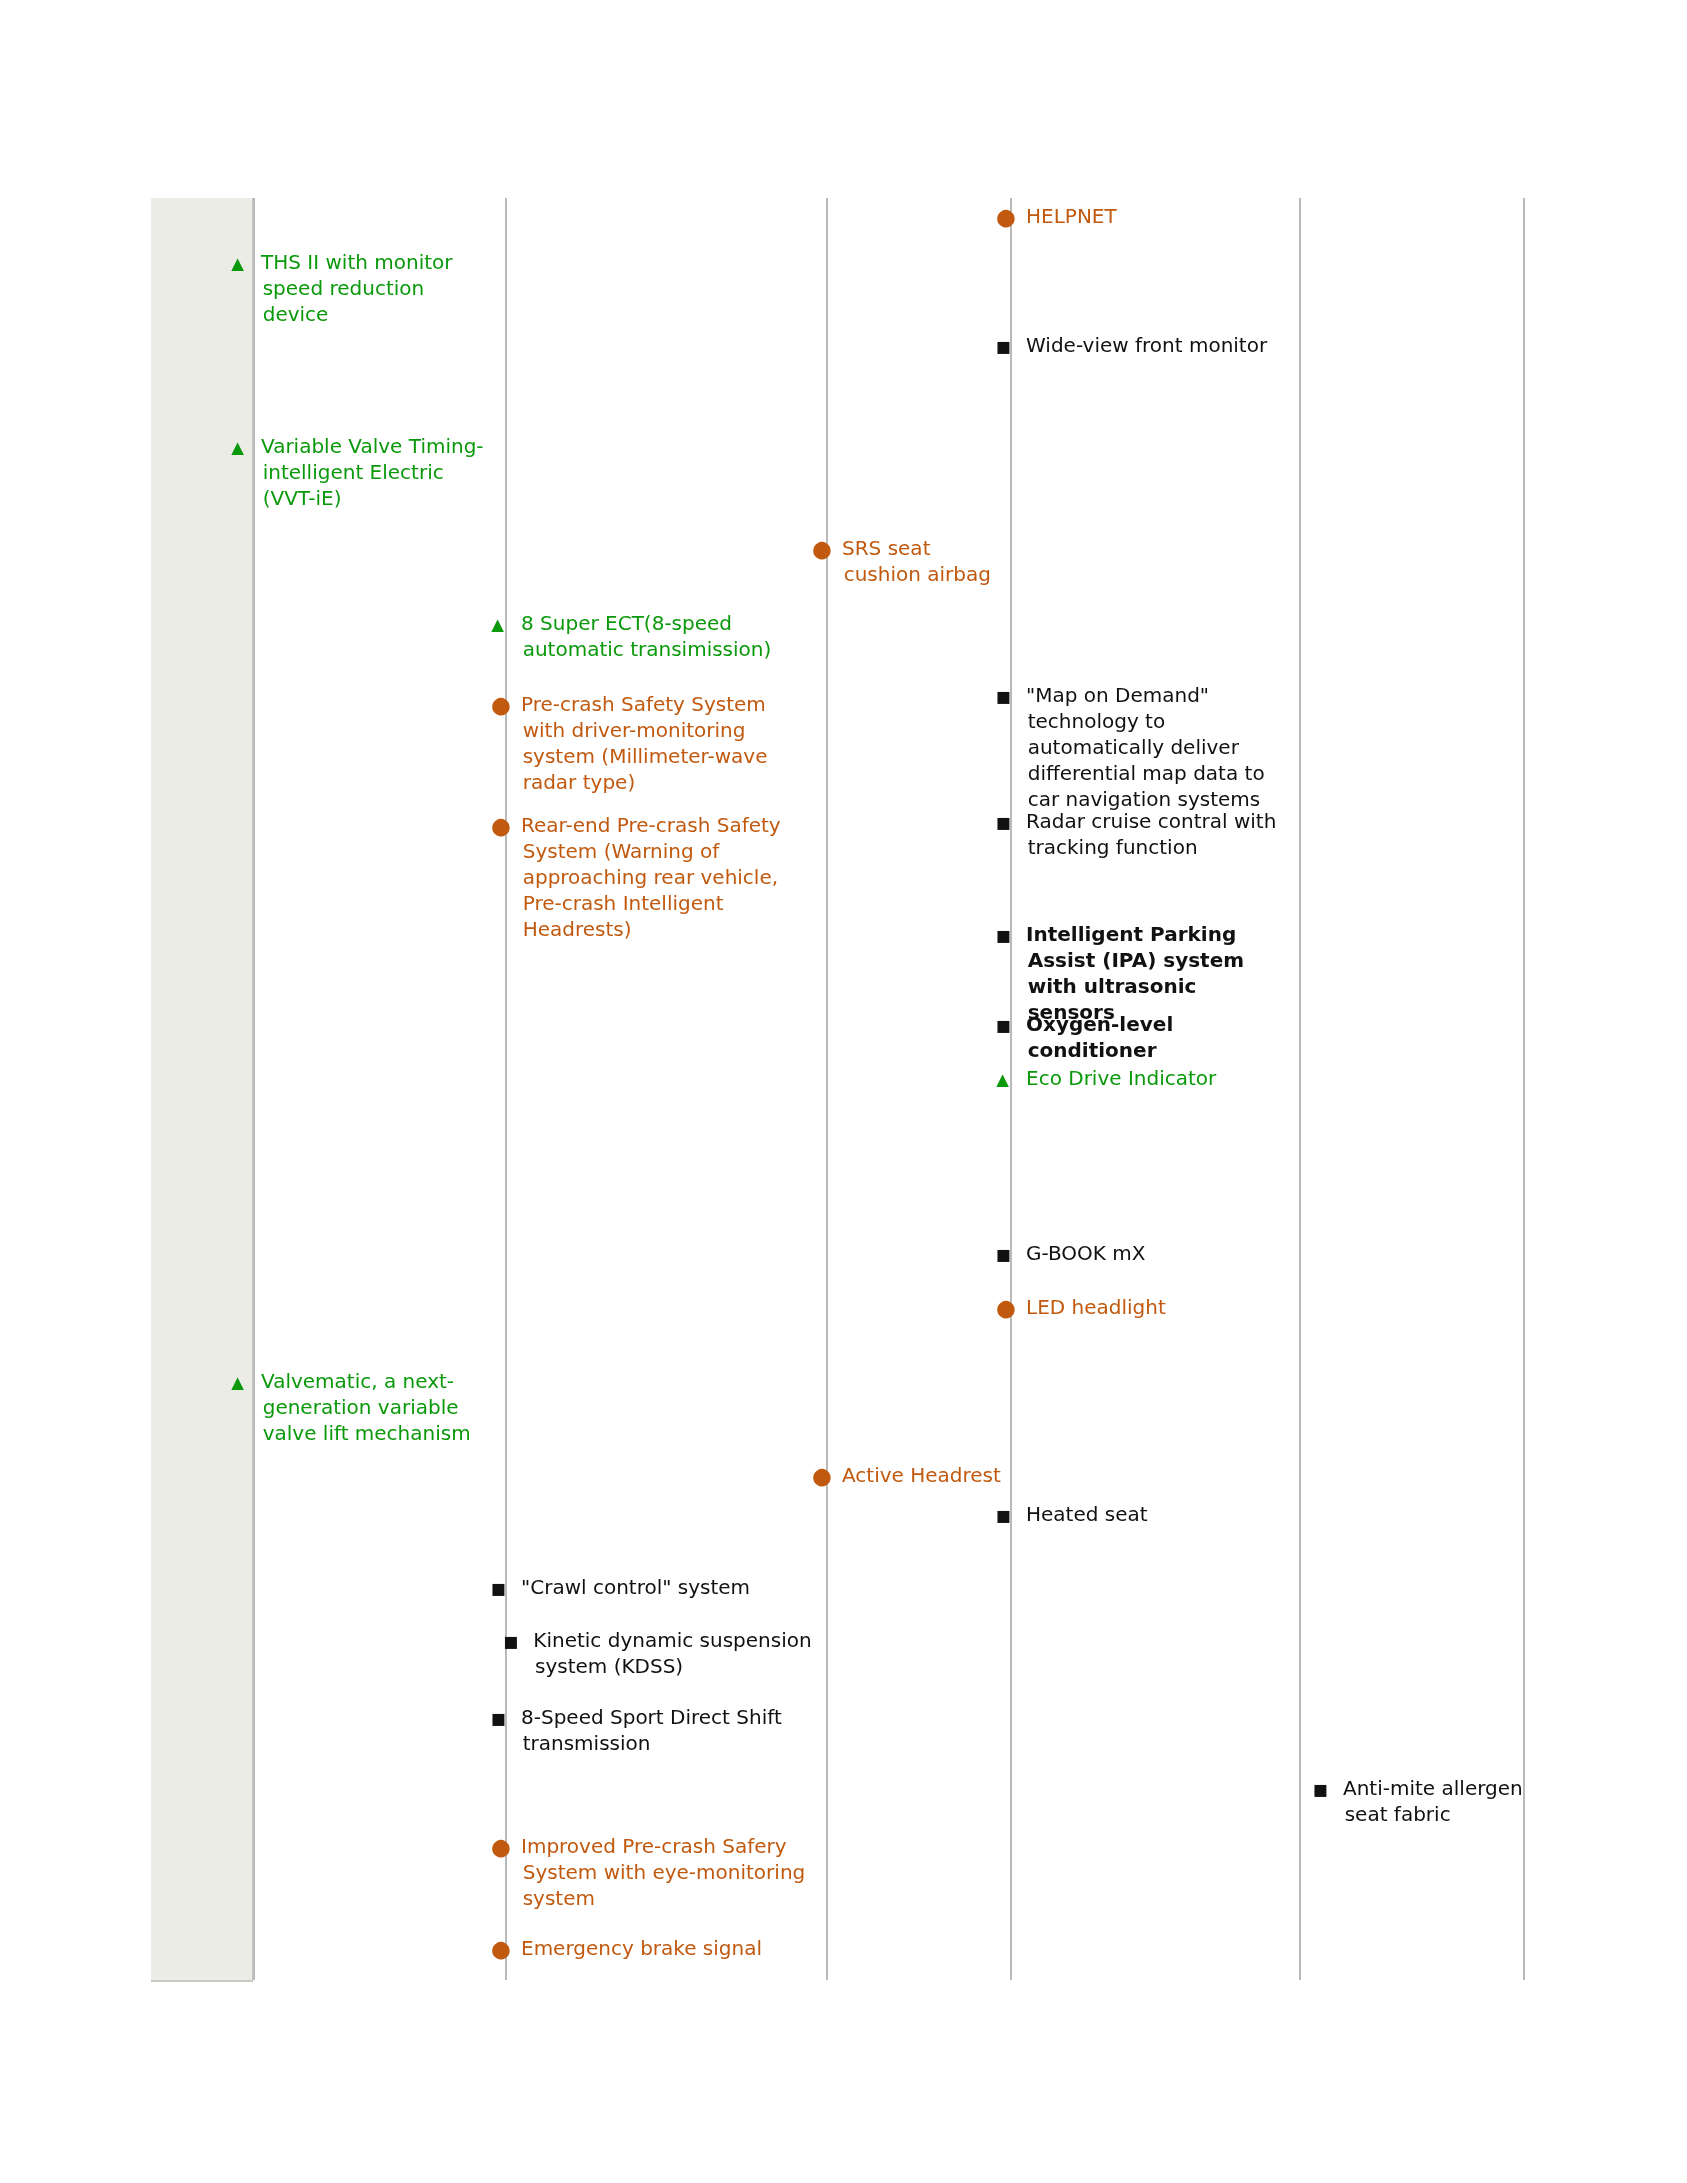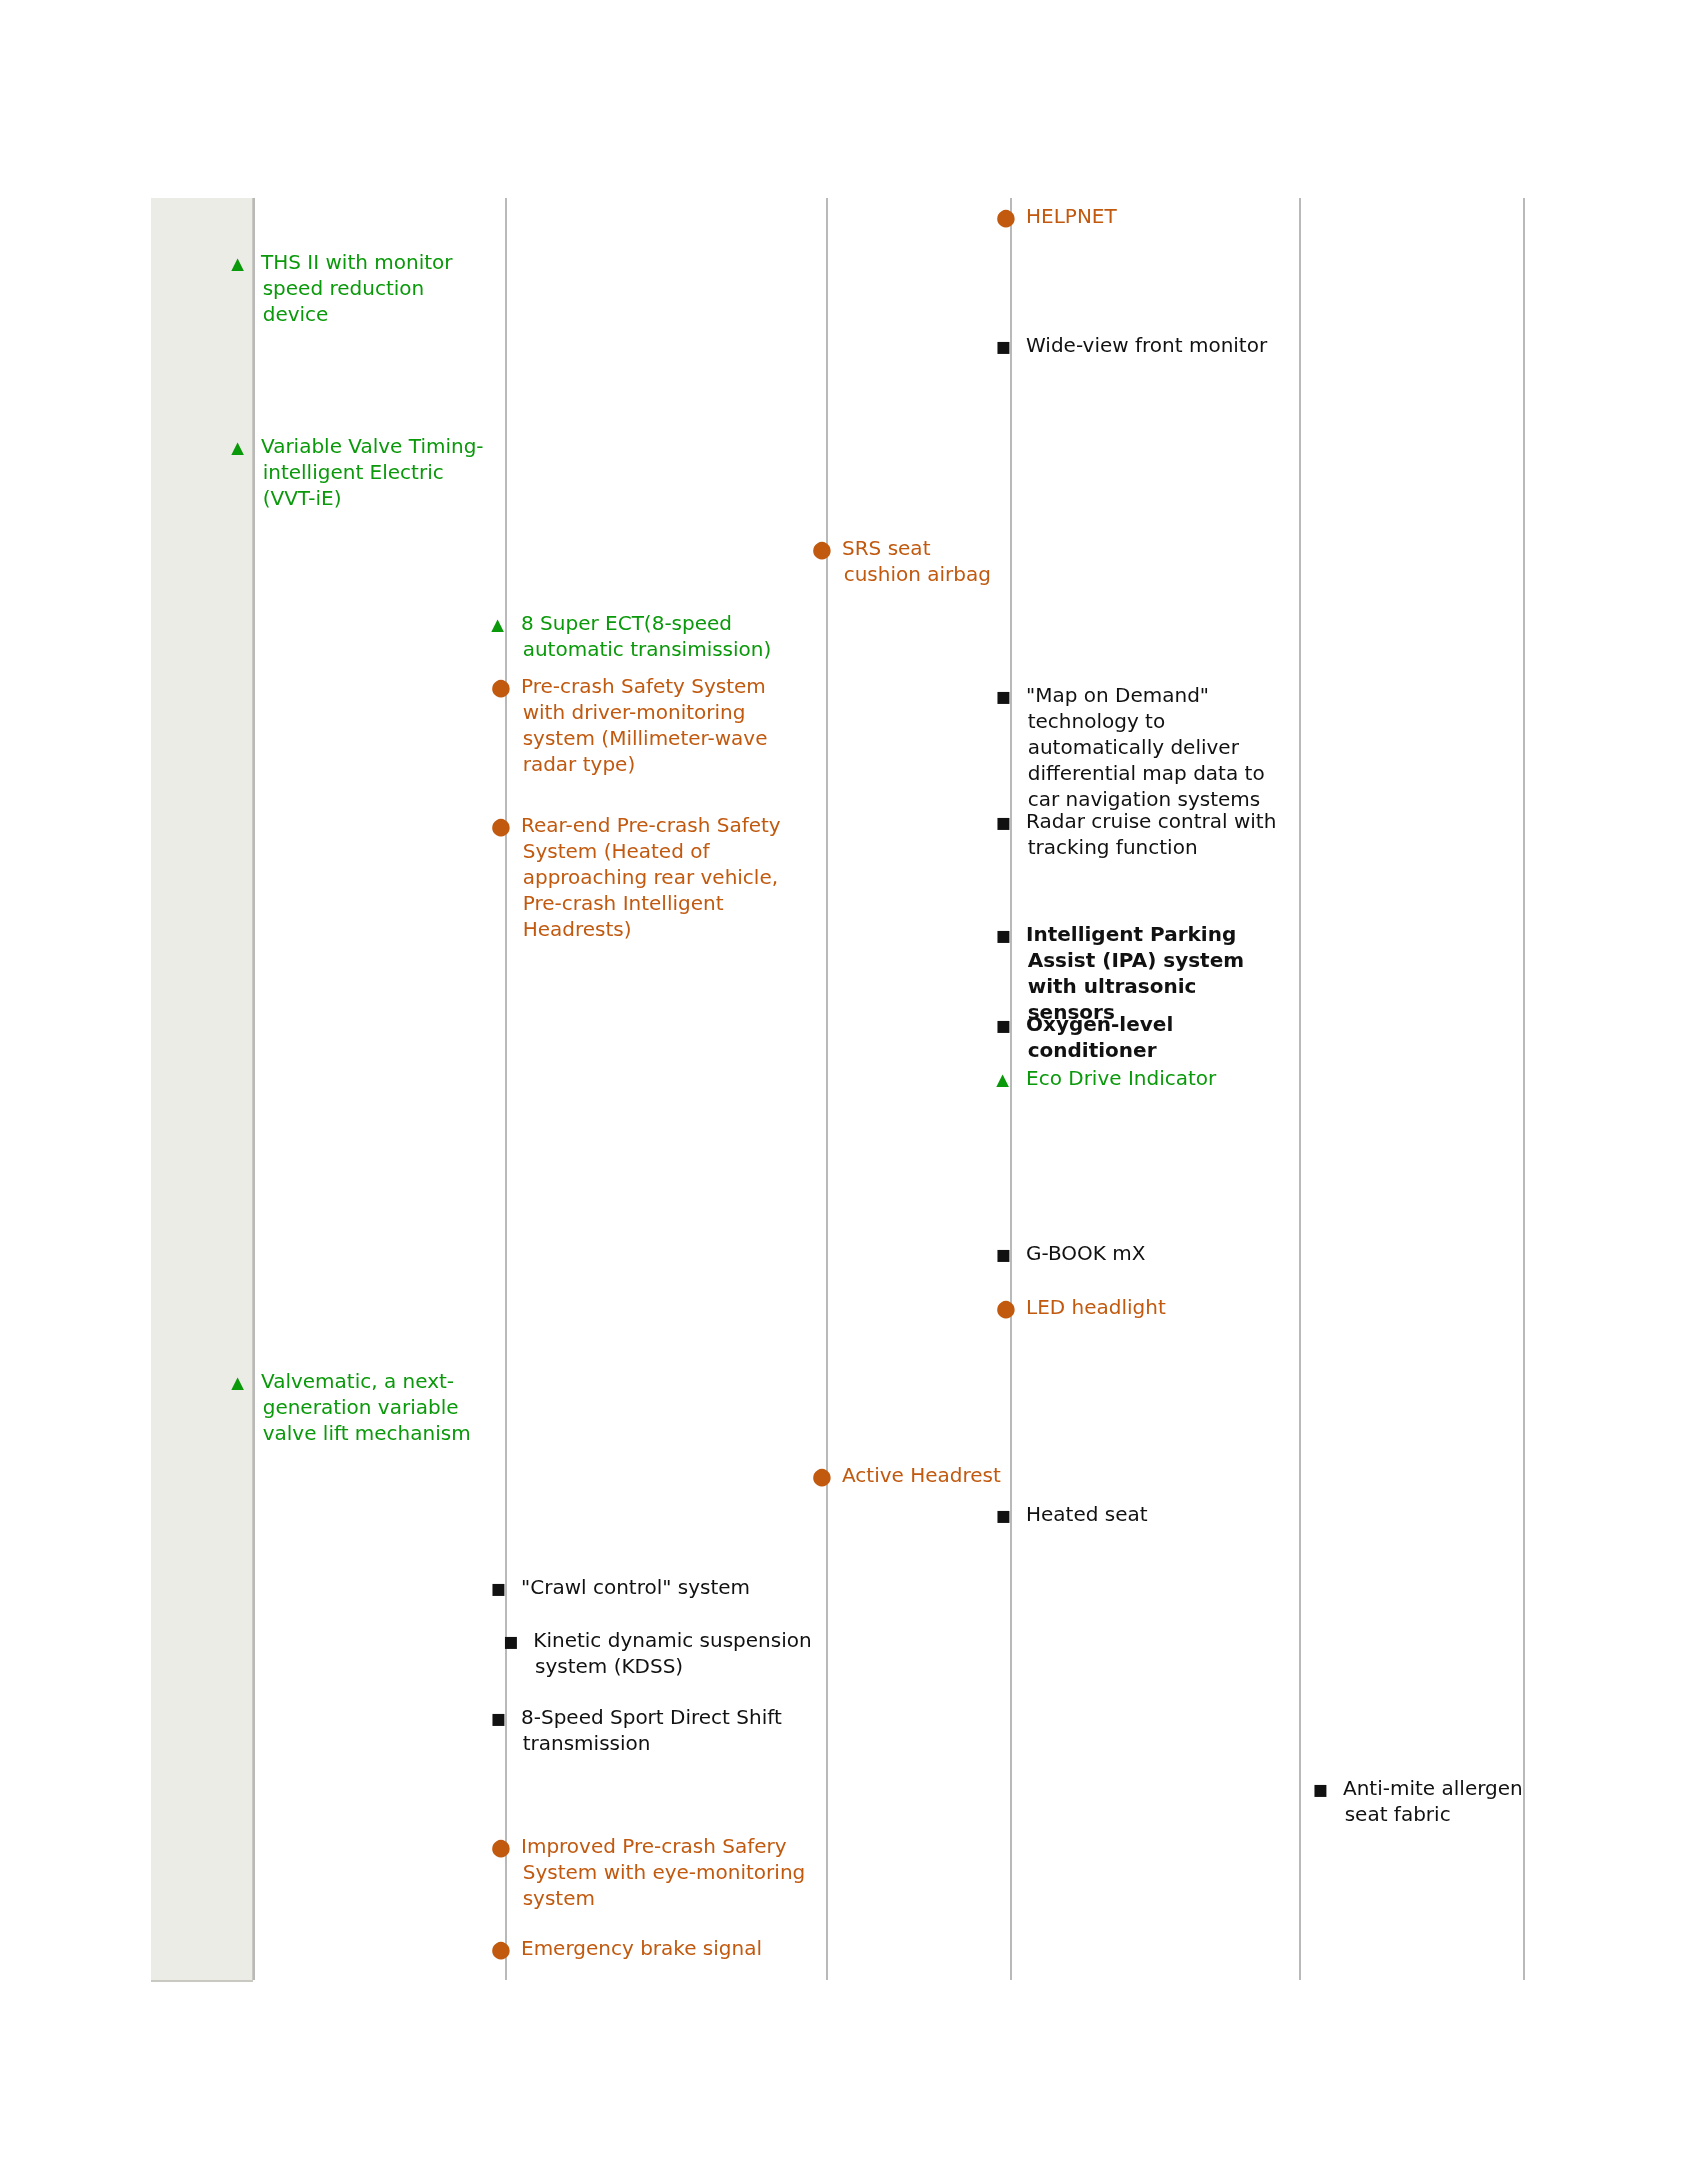--- a/index.html
+++ b/index.html
@@ -96,22 +96,22 @@
     <div class="col-rule" style="left: 1010px;"></div>
     <div class="col-rule" style="left: 1299px;"></div>
     <div class="col-rule" style="left: 1523px;"></div>
     <div class="col" style="left: 247px; width: 250px;">
       <div class="item cat-green" style="top: 51px; width: 239px;"><span class="bullet">▲</span><span class="txt">THS II with monitor speed reduction device</span></div>
       <div class="item cat-green" style="top: 235px; width: 239px;"><span class="bullet">▲</span><span class="txt">Variable Valve Timing-intelligent Electric (VVT-iE)</span></div>
       <div class="item cat-green" style="top: 1170px; width: 239px;"><span class="bullet">▲</span><span class="txt">Valvematic, a next-generation variable valve lift mechanism</span></div>
     </div>
     <div class="col" style="left: 507px; width: 320px;">
       <div class="item cat-green" style="top: 412px; width: 315px;"><span class="bullet">▲</span><span class="txt">8 Super ECT(8-speed automatic transimission)</span></div>
-      <div class="item cat-orange" style="top: 475px; width: 306px;"><span class="bullet">⬤</span><span class="txt">Pre-crash Safety System with driver-monitoring system (Millimeter-wave radar type)</span></div>
-      <div class="item cat-orange" style="top: 614px; width: 315px;"><span class="bullet">⬤</span><span class="txt">Rear-end Pre-crash Safety System (Heated of approaching rear vehicle, Pre-crash Intelligent Headrests)</span></div>
+      <div class="item cat-orange" style="top: 493px; width: 306px;"><span class="bullet">⬤</span><span class="txt">Pre-crash Safety System with driver-monitoring system (Millimeter-wave radar type)</span></div>
+      <div class="item cat-orange" style="top: 614px; width: 315px;"><span class="bullet">⬤</span><span class="txt">Rear-end Pre-crash Safety System (Warning of approaching rear vehicle, Pre-crash Intelligent Headrests)</span></div>
       <div class="item cat-black" style="top: 1376px; width: 306px;"><span class="bullet">■</span><span class="txt">"Crawl control" system</span></div>
       <div class="item cat-black" style="top: 1429px; width: 306px; padding-left: 28px;"><span class="bullet">■</span><span class="txt">Kinetic dynamic suspension system (KDSS)</span></div>
       <div class="item cat-black" style="top: 1506px; width: 306px;"><span class="bullet">■</span><span class="txt">8-Speed Sport Direct Shift transmission</span></div>
       <div class="item cat-orange" style="top: 1635px; width: 306px;"><span class="bullet">⬤</span><span class="txt">Improved Pre-crash Safery System with eye-monitoring system</span></div>
       <div class="item cat-orange" style="top: 1737px; width: 306px;"><span class="bullet">⬤</span><span class="txt">Emergency brake signal</span></div>
     </div>
     <div class="col" style="left: 828px; width: 182px;">
       <div class="item cat-orange" style="top: 337px; width: 173px;"><span class="bullet">⬤</span><span class="txt">SRS seat cushion airbag</span></div>
       <div class="item cat-orange" style="top: 1264px; width: 177px;"><span class="bullet">⬤</span><span class="txt">Active Headrest</span></div>
     </div>

